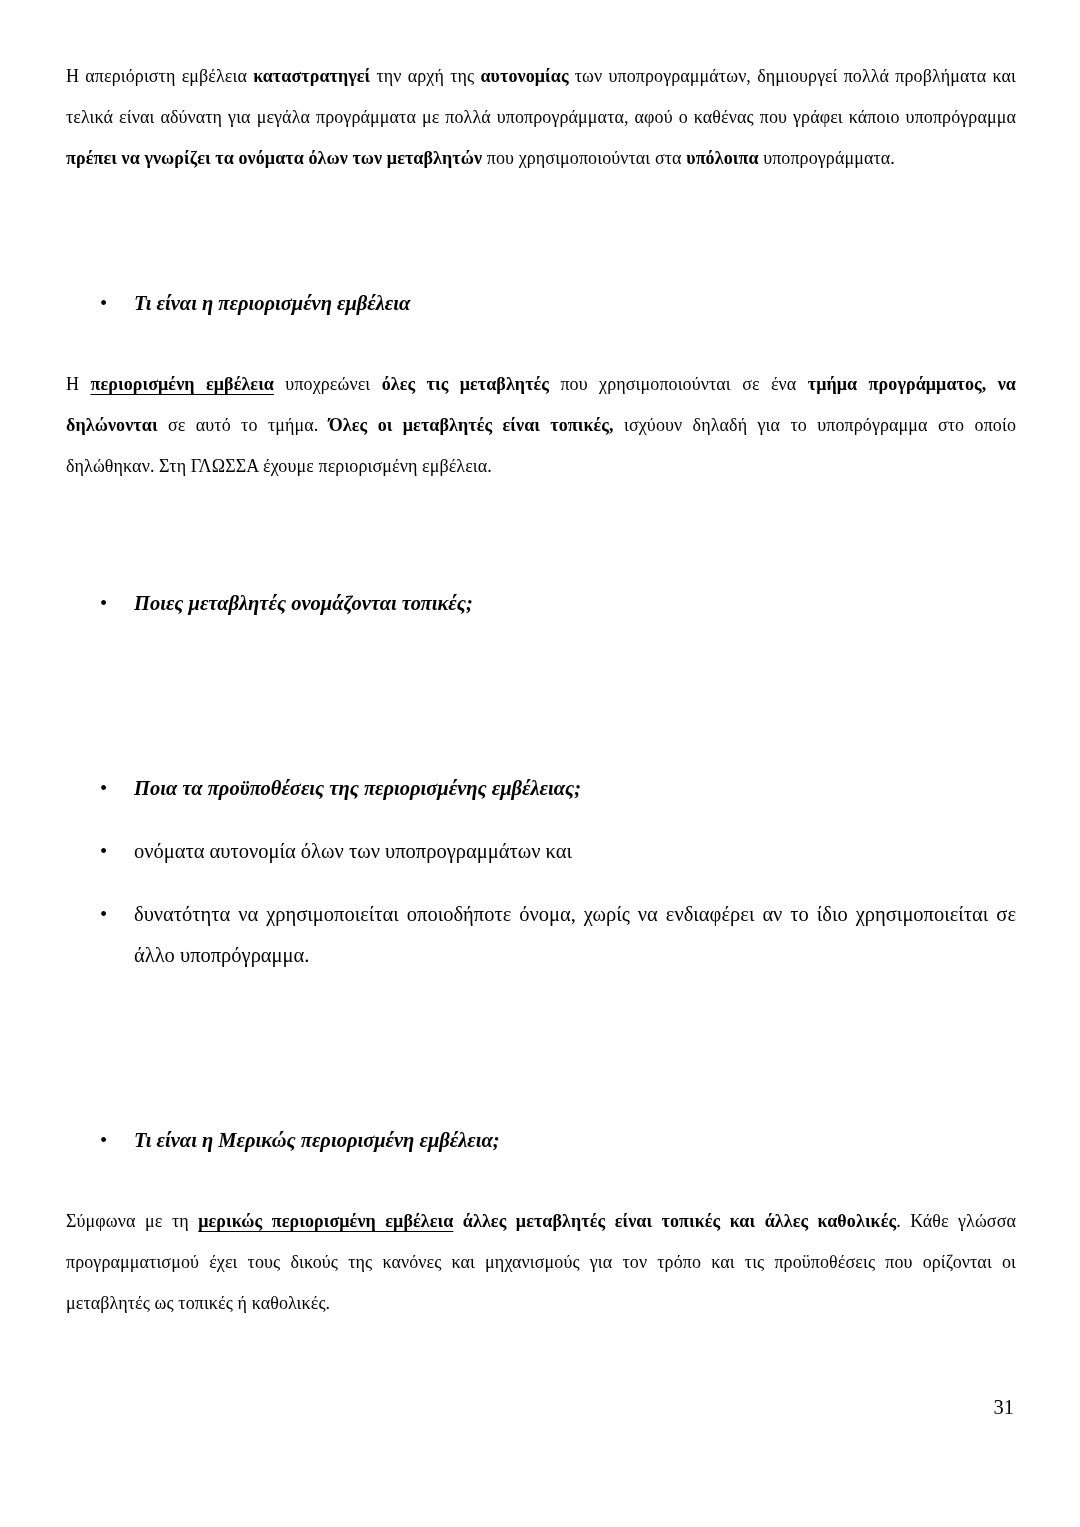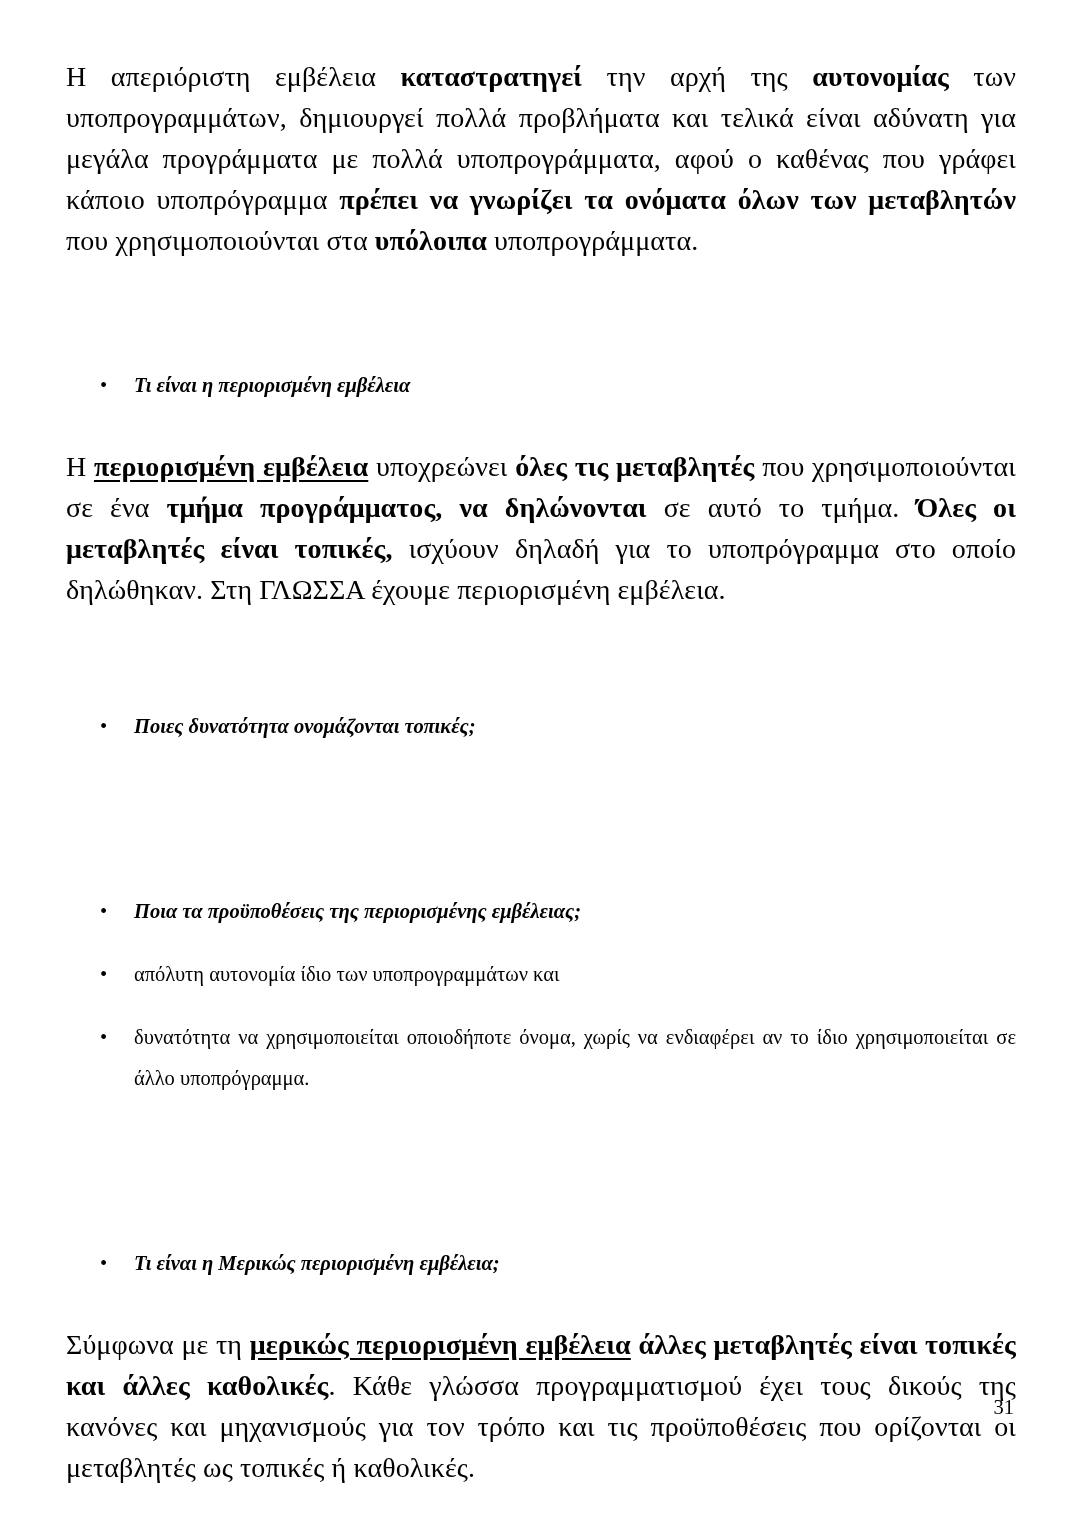--- a/index.html
+++ b/index.html
@@ -26,21 +26,21 @@
 
   .content {
     position: absolute;
     left: 66px;
     top: 56px;
     width: 950px;
   }
 
   p.para {
     margin: 0;
-    font-size: 28px;
+    font-size: 18px;
     line-height: 41px;
     text-align: justify;
     text-justify: inter-word;
     letter-spacing: 0.1px;
   }
 
   
   .bullet-row {
     display: flex;
     align-items: flex-start;
@@ -105,38 +105,38 @@
     </div>
 
     <div class="spacer-sm"></div>
 
     <p class="para"><span class="seg">Η </span><span class="bu">περιορισμένη εμβέλεια</span><span class="seg"> υποχρεώνει </span><span class="b">όλες τις μεταβλητές</span><span class="seg"> που χρησιμοποιούνται σε ένα </span><span class="b">τμήμα προγράμματος, να δηλώνονται</span><span class="seg"> σε αυτό το τμήμα. </span><span class="b">Όλες οι μεταβλητές είναι τοπικές,</span><span class="seg"> ισχύουν δηλαδή για το υποπρόγραμμα στο οποίο δηλώθηκαν.  </span><span class="u">Στη ΓΛΩΣΣΑ έχουμε περιορισμένη εμβέλεια.</span></p>
 
     <div class="spacer-md"></div>
 
     <div class="bullet-row">
       <span class="bullet-dot">•</span>
-      <span class="bullet-text heading">Ποιες δυνατότητα ονομάζονται τοπικές;</span>
+      <span class="bullet-text heading">Ποιες μεταβλητές ονομάζονται τοπικές;</span>
     </div>
 
     <div class="spacer-sm"></div>
 
 
     <div class="spacer-lg"></div>
 
     <div class="bullet-row">
       <span class="bullet-dot">•</span>
       <span class="bullet-text heading">Ποια τα προϋποθέσεις της περιορισμένης εμβέλειας;</span>
     </div>
 
     <div class="spacer-xs"></div>
 
     <div class="bullet-row">
       <span class="bullet-dot">•</span>
-      <span class="bullet-text">απόλυτη αυτονομία ίδιο των υποπρογραμμάτων και</span>
+      <span class="bullet-text">ονόματα αυτονομία όλων των υποπρογραμμάτων και</span>
     </div>
 
     <div class="spacer-xs"></div>
 
     <div class="bullet-row">
       <span class="bullet-dot">•</span>
       <span class="bullet-text">δυνατότητα να χρησιμοποιείται οποιοδήποτε όνομα, χωρίς να ενδιαφέρει αν το ίδιο χρησιμοποιείται σε άλλο υποπρόγραμμα.</span>
     </div>
 
     <div class="spacer-lg"></div>

